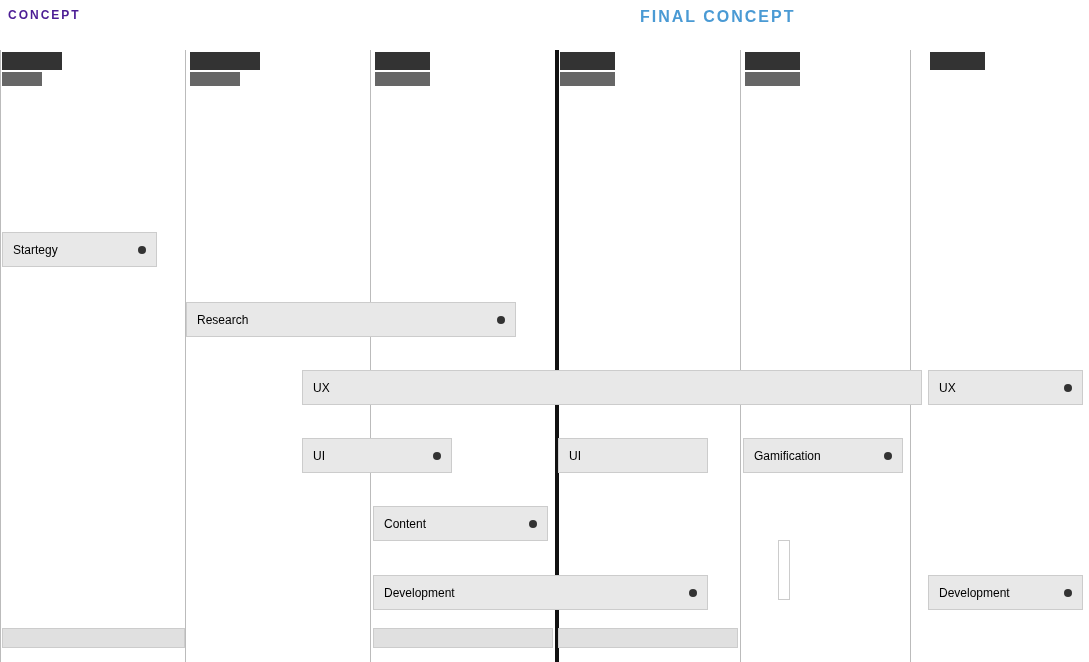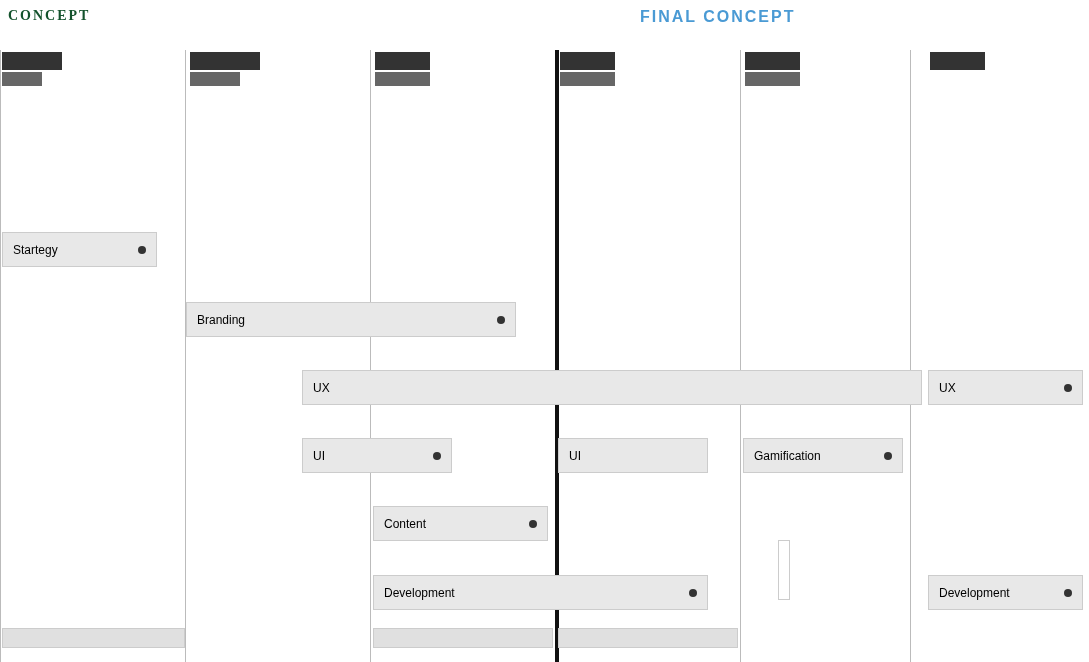--- a/index.html
+++ b/index.html
@@ -11,21 +11,21 @@
       font-size: 13px;
       overflow: hidden;
       position: relative;
     }
   </style>
 </head>
 <body>
 
 <div style="position:relative;width:1089px;height:662px;background:#fff;overflow:hidden;">
 
-  <div style="position:absolute;top:8px;left:8px;font-size:14px;font-weight:bold;color:#14532d;letter-spacing:2px;font-family:Liberation Serif, serif;">
+  <div style="position:absolute;top:8px;left:8px;font-size:12px;font-weight:bold;color:#4c1d95;letter-spacing:2px;font-family:Liberation Sans, sans-serif;">
     <span>CONCEPT</span>
   </div>
   <div style="position:absolute;top:8px;left:640px;font-size:16px;font-weight:bold;color:#4a9ad4;letter-spacing:2px;font-family:Arial;">
     <span>FINAL CONCEPT</span>
   </div>
 
   <div style="position:absolute;top:52px;left:2px;width:60px;height:18px;background:#333;"></div>
   <div style="position:absolute;top:72px;left:2px;width:40px;height:14px;background:#666;"></div>
 
   <div style="position:absolute;top:52px;left:190px;width:70px;height:18px;background:#333;"></div>
@@ -50,21 +50,21 @@
 
   <div style="position:absolute;top:50px;left:0;width:1px;bottom:0;background:#bbb;"></div>
 
 
   <div style="position:absolute;top:232px;left:2px;width:155px;height:35px;background:#e8e8e8;border:1px solid #ccc;display:flex;align-items:center;padding:4px 10px;font-size:12px;font-family:Arial;">
     <span>Startegy</span>
     <span style="width:8px;height:8px;border-radius:50%;background:#333;position:absolute;right:10px;"></span>
   </div>
 
   <div style="position:absolute;top:302px;left:186px;width:330px;height:35px;background:#e8e8e8;border:1px solid #ccc;display:flex;align-items:center;padding:0 10px;font-size:12px;font-family:Arial;">
-    <span>Branding</span>
+    <span>Research</span>
     <span style="width:8px;height:8px;border-radius:50%;background:#333;position:absolute;right:10px;"></span>
   </div>
 
   <div style="position:absolute;top:370px;left:302px;width:620px;height:35px;background:#e8e8e8;border:1px solid #ccc;display:flex;align-items:center;padding:0 10px;font-size:12px;font-family:Arial;">
     <span>UX</span>
   </div>
 
   <div style="position:absolute;top:370px;left:928px;width:155px;height:35px;background:#e8e8e8;border:1px solid #ccc;display:flex;align-items:center;padding:0 10px;font-size:12px;font-family:Arial;">
     <span>UX</span>
     <span style="width:8px;height:8px;border-radius:50%;background:#333;position:absolute;right:10px;"></span>

